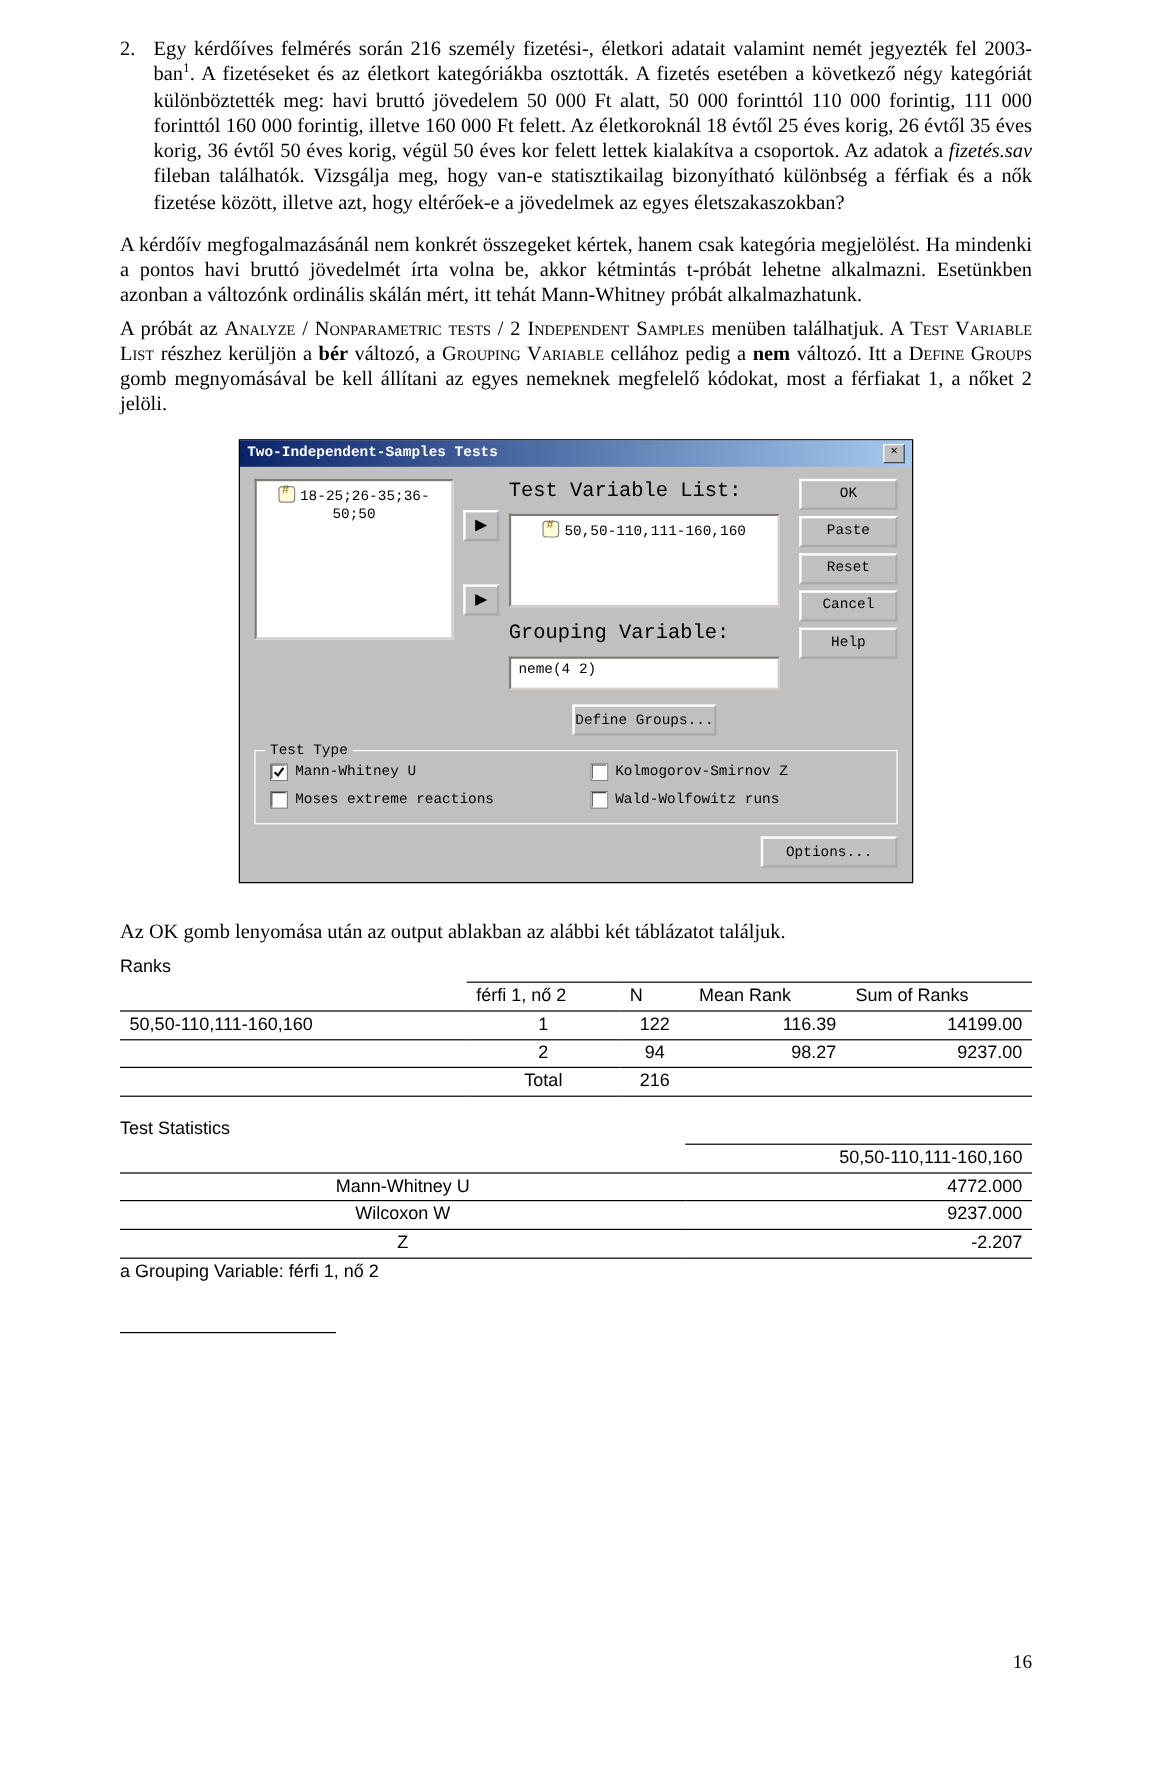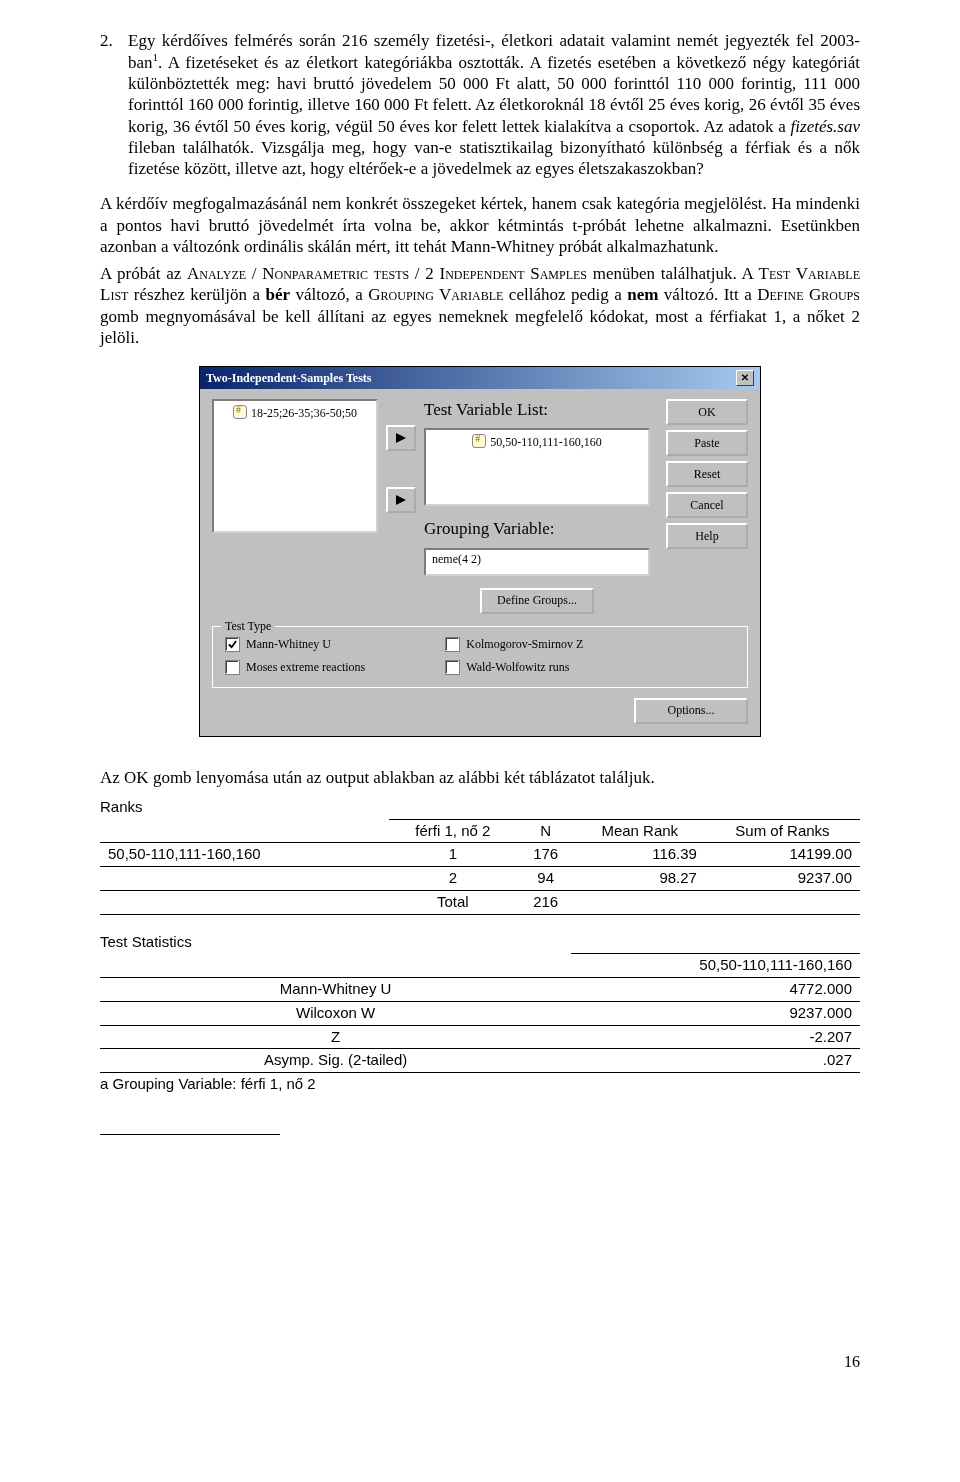--- a/index.html
+++ b/index.html
@@ -10,21 +10,21 @@
   .list-body{flex:1;text-align:justify;}
   .sup{font-size:11px;vertical-align:super;}
   .para{text-align:justify;margin:0 0 6px 0;}
   .italic{font-style:italic;margin-top:41px;}
   .smallcaps{font-variant:small-caps;}
   .bold{font-weight:bold;}
 
   
   .dlg-wrap{display:flex;justify-content:center;margin:18px 0 26px;}
   .dlg{width:560px;background:#c0c0c0;border:1px solid #000;
-       font-family:Liberation Serif, serif;font-size:12px;color:#000;}
+       font-family:Liberation Mono, monospace;font-size:12px;color:#000;}
   .dlg-title{background:linear-gradient(to right,#0a246a,#a6caf0);
              color:#fff;font-weight:bold;padding:3px 6px;display:flex;align-items:center;}
   .dlg-title .spacer{flex:1;}
   .dlg-close{width:16px;height:14px;background:#c0c0c0;border:1px solid #fff;
              border-right-color:#404040;border-bottom-color:#404040;display:flex;
              align-items:center;justify-content:center;font-size:10px;font-weight:bold;color:#000;}
   .dlg-body{padding:10px 12px 12px;}
   .top-row{display:flex;gap:8px;}
   .listbox{background:#fff;border:2px inset #d4d0c8;height:122px;padding:4px 6px;
            font-size:12px;overflow:hidden;text-align:center;}
@@ -54,29 +54,29 @@
           display:flex;align-items:center;justify-content:center;}
   .chkbox svg{width:9px;height:9px;}
   .bottom-row{display:flex;justify-content:flex-end;margin-top:10px;gap:6px;}
 
   
   .tbl-title{font-family:Arial,Helvetica,sans-serif;font-size:15px;margin:10px 0 2px;}
   table.data{width:100%;border-collapse:collapse;font-family:Arial,Helvetica,sans-serif;
              font-size:15px;}
   table.data th,table.data td{border-top:1px solid #000;border-bottom:1px solid #000;
              padding:2px 8px;}
-  table.data th{font-weight:normal;text-align:center;}
+  table.data th{font-weight:normal;text-align:left;}
   table.data td{text-align:right;}
   table.data td.left{text-align:left;}
   table.data td.center{text-align:center;}
   .footline{font-family:Arial,Helvetica,sans-serif;font-size:15px;margin-top:2px;}
 
   .footnote-sep{border:none;border-top:1px solid #000;width:180px;margin:40px 0 4px 0;}
   .footnote{font-size:13px;}
-  .pagenum{position:absolute;bottom:28px;right:50px;font-size:16px;}
+  .pagenum{position:absolute;bottom:4px;right:50px;font-size:16px;}
 </style>
 </head>
 <body>
 
 <div class="page">
 
   <div class="list-item">
     <div class="list-num">2.</div>
     <div class="list-body">
       <span>Egy kérdőíves felmérés során 216 személy fizetési-, életkori adatait valamint nemét jegyezték fel 2003-ban</span><span class="sup">1</span><span>. A fizetéseket és az életkort kategóriákba osztották. A fizetés esetében a következő négy kategóriát különböztették meg: havi bruttó jövedelem 50 000 Ft alatt, 50 000 forinttól 110 000 forintig, 111 000 forinttól 160 000 forintig, illetve 160 000 Ft felett. Az életkoroknál 18 évtől 25 éves korig, 26 évtől 35 éves korig, 36 évtől 50 éves korig, végül 50 éves kor felett lettek kialakítva a csoportok. Az adatok a </span><span class="italic">fizetés.sav</span><span> fileban találhatók. Vizsgálja meg, hogy van-e statisztikailag bizonyítható különbség a férfiak és a nők fizetése között, illetve azt, hogy eltérőek-e a jövedelmek az egyes életszakaszokban?</span>
@@ -182,21 +182,21 @@
         <tr>
       <th style="width:38%;border-top:none;"></th>
       <th>férfi 1, nő 2</th>
       <th>N</th>
       <th>Mean Rank</th>
       <th>Sum of Ranks</th>
     </tr>
     <tr>
       <td class="left">50,50-110,111-160,160</td>
       <td class="center">1</td>
-      <td class="center">176</td>
+      <td class="center">122</td>
       <td>116.39</td>
       <td>14199.00</td>
     </tr>
     <tr>
       <td class="left"></td>
       <td class="center">2</td>
       <td class="center">94</td>
       <td>98.27</td>
       <td>9237.00</td>
     </tr>
@@ -222,24 +222,20 @@
           <td>4772.000</td>
         </tr>
     <tr>
           <td class="center">Wilcoxon W</td>
           <td>9237.000</td>
         </tr>
     <tr>
           <td class="center">Z</td>
           <td>-2.207</td>
         </tr>
-    <tr>
-          <td class="center">Asymp. Sig. (2-tailed)</td>
-          <td>.027</td>
-        </tr>
   </tbody>
     </table>
   <div class="footline">a  Grouping Variable: férfi 1, nő 2</div>
 
   <hr class="footnote-sep">
 
   <div class="pagenum">16</div>
 </div>
 
 </body></html>

